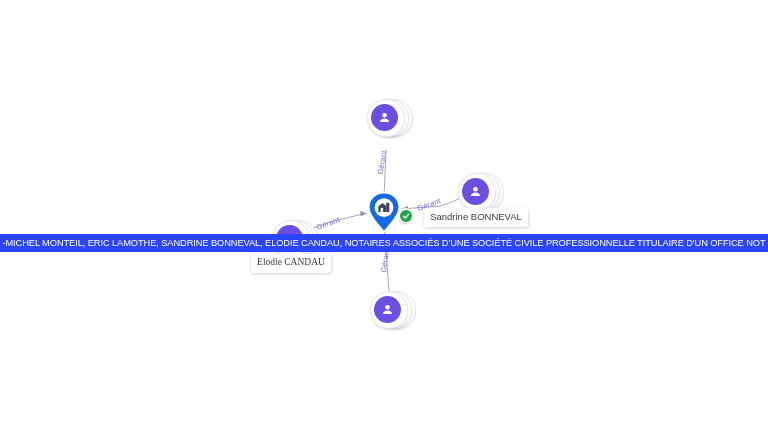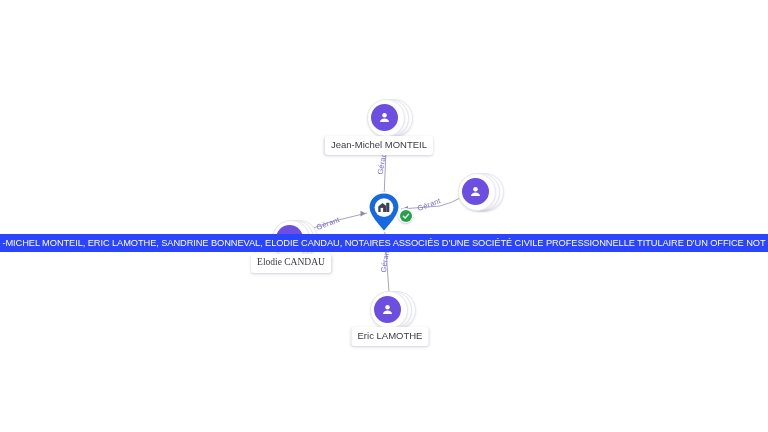--- a/index.html
+++ b/index.html
@@ -148,50 +148,49 @@
       <div class="card c2"></div>
       <div class="card c1"></div>
       <div class="avatar">
         <svg width="15" height="15" viewBox="0 0 24 24" fill="#ffffff">
           <circle cx="12" cy="8.4" r="3.6"></circle>
           <path d="M4.8 19.2c0-3.6 3.3-5.7 7.2-5.7s7.2 2.1 7.2 5.7z"></path>
         </svg>
       </div>
     </div>
   </div>
-  <div class="node-label" style="left:379px;top:136px;">Jean-Michel MONTEIL</div>
 
   <div class="person" style="left:477px;top:192px;">
     <div class="stack">
       <div class="card c3"></div>
       <div class="card c2"></div>
       <div class="card c1"></div>
       <div class="avatar">
         <svg width="15" height="15" viewBox="0 0 24 24" fill="#ffffff">
           <circle cx="12" cy="8.4" r="3.6"></circle>
           <path d="M4.8 19.2c0-3.6 3.3-5.7 7.2-5.7s7.2 2.1 7.2 5.7z"></path>
         </svg>
       </div>
     </div>
   </div>
+  <div class="node-label" style="left:476px;top:208px;">Sandrine BONNEVAL</div>
 
   <div class="person" style="left:389px;top:310px;">
     <div class="stack">
       <div class="card c3"></div>
       <div class="card c2"></div>
       <div class="card c1"></div>
       <div class="avatar">
         <svg width="15" height="15" viewBox="0 0 24 24" fill="#ffffff">
           <circle cx="12" cy="8.4" r="3.6"></circle>
           <path d="M4.8 19.2c0-3.6 3.3-5.7 7.2-5.7s7.2 2.1 7.2 5.7z"></path>
         </svg>
       </div>
     </div>
   </div>
-  <div class="node-label" style="left:390px;top:327px;">Eric LAMOTHE</div>
 
   <div class="person" style="left:291px;top:239px;">
     <div class="stack">
       <div class="card c3"></div>
       <div class="card c2"></div>
       <div class="card c1"></div>
       <div class="avatar">
         <svg width="15" height="15" viewBox="0 0 24 24" fill="#ffffff">
           <circle cx="12" cy="8.4" r="3.6"></circle>
           <path d="M4.8 19.2c0-3.6 3.3-5.7 7.2-5.7s7.2 2.1 7.2 5.7z"></path>

